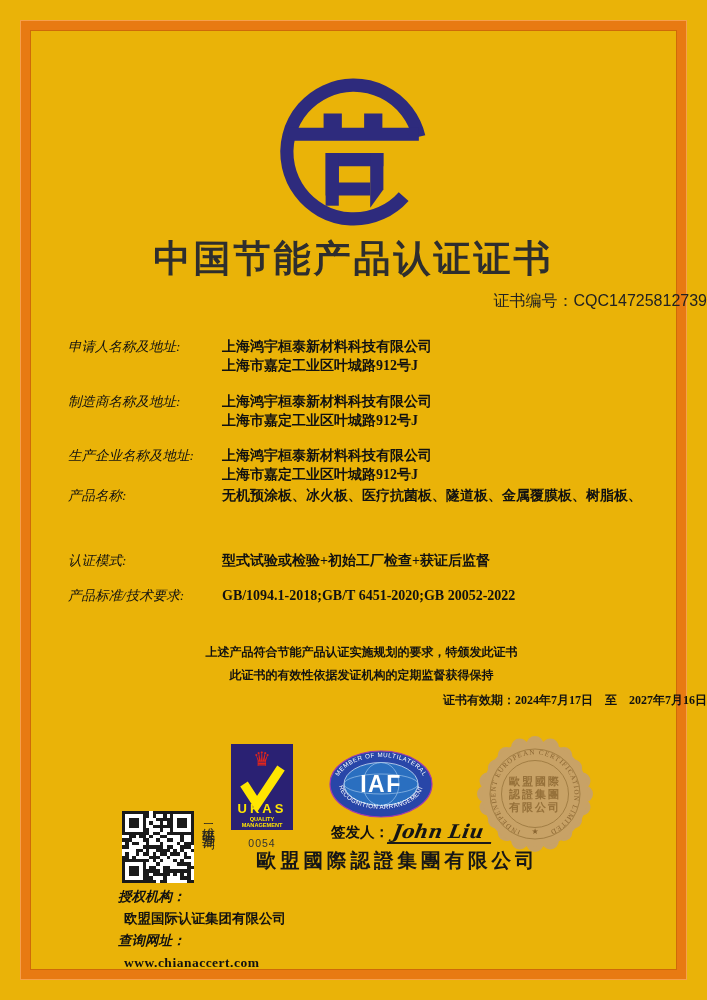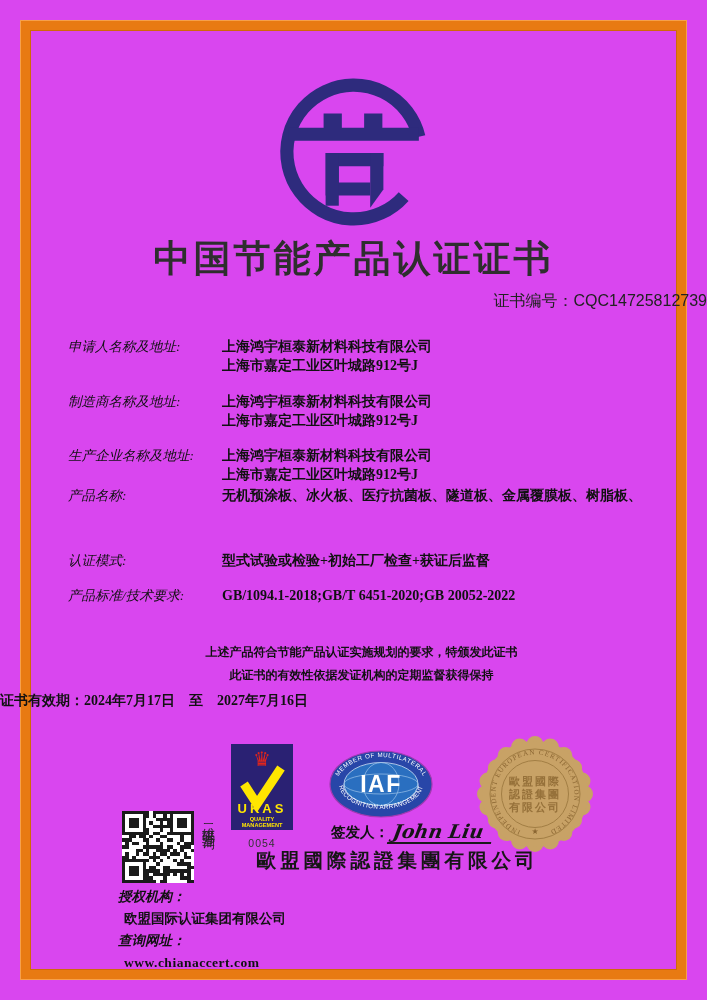--- a/index.html
+++ b/index.html
@@ -1,39 +1,39 @@
 <!DOCTYPE html>
 <html><head>
 <meta charset="utf-8">
 <style>
   * { margin:0; padding:0; box-sizing:border-box; }
   html,body { background:#fff; }
   body { width:707px; height:1000px; position:relative; font-family:"Liberation Serif", serif; color:#1c1c1c; }
-  .page { position:absolute; inset:0; background:#d946ef; outline:1px solid #c9c9c9; overflow:hidden; }
+  .page { position:absolute; inset:0; background:#eab308; outline:1px solid #c9c9c9; overflow:hidden; }
   .frame { position:absolute; left:21px; top:21px; right:21px; bottom:21px;
            border:9px solid #e87a12; box-shadow: inset 0 0 0 1px #cf6a08, 0 0 0 1px #f6a04c; }
 
   .logo { position:absolute; left:50%; top:76px; transform:translateX(-50%); width:152px; height:152px; }
 
   .title { position:absolute; left:0; right:0; top:234px; text-align:center;
            font-family:"Liberation Sans", sans-serif; font-weight:bold; font-size:37px;
            letter-spacing:3px; color:#2e2e2e; }
   .cert-no { position:absolute; left:0; right:0; top:291px; text-align:right;
            font-family:"Liberation Sans", sans-serif; font-size:16px; color:#222; }
 
   .field-row { position:absolute; left:68px; width:578px; display:flex; }
   .field-label { width:154px; flex:0 0 154px; font-style:italic; font-size:13.5px; line-height:19px; color:#111; }
   .field-value { flex:1; font-weight:bold; font-size:14px; line-height:19px; color:#111; }
   .r1 { top:337px; } .r2 { top:392px; } .r3 { top:446px; }
   .r4 { top:486px; } .r5 { top:551px;justify-content:flex-end; } .r6 { top:586px; }
 
   .statement { position:absolute; left:16px; right:0; top:641px; text-align:center;
                font-weight:bold; font-size:12px; line-height:23px; color:#111; }
-  .validity  { position:absolute; left:0; right:7px; top:692px; text-align:left;
-               font-weight:bold; font-size:14px; color:#111; }
+  .validity  { position:absolute; left:0; right:0; top:692px; text-align:right;
+               font-weight:bold; font-size:12px; color:#111; }
 
   .ukas-block { position:absolute; left:231px; top:744px; width:62px; text-align:center; }
   .ukas-num { font-family:"Liberation Sans", sans-serif; font-size:10.5px; color:#333; margin-top:3px; letter-spacing:1px; }
   .iaf-block { position:absolute; left:329px; top:750px; }
   .seal-block { position:absolute; left:476px; top:735px; }
 
   .signer { position:absolute; left:331px; top:820px; display:flex; align-items:flex-end; }
   .signer-label { font-size:14.5px; font-weight:bold; color:#111; padding-bottom:2px; }
   .signature { font-family:"DejaVu Serif", serif; font-style:italic; font-weight:bold; font-size:19px;
                color:#151515; transform:skewX(-10deg); border-bottom:2px solid #1a1a1a; padding:0 10px 0 4px; line-height:22px; }

